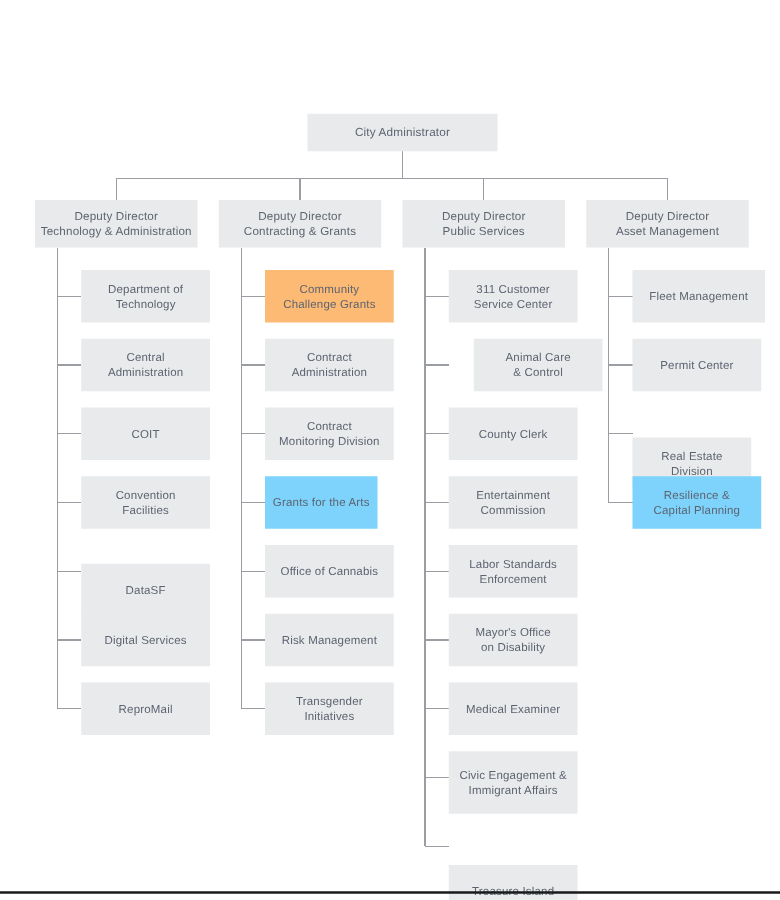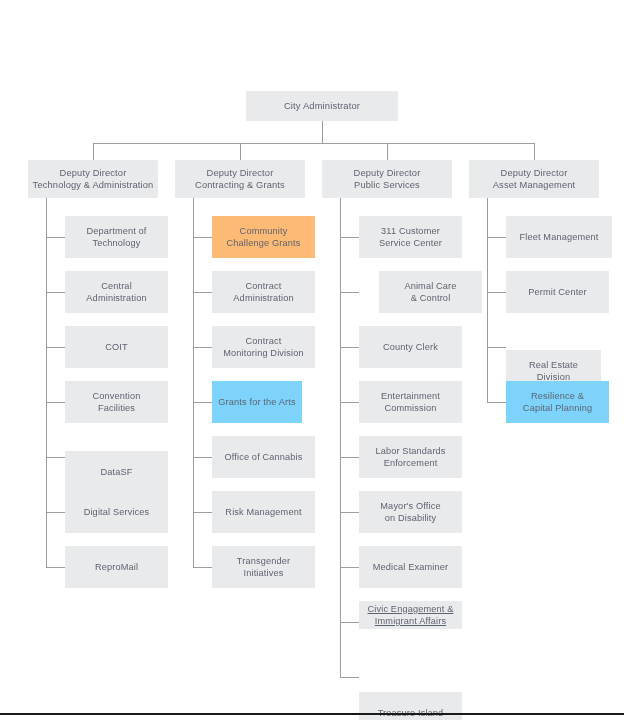--- a/index.html
+++ b/index.html
@@ -218,21 +218,21 @@
         <span class="lbl">Labor Standards
 Enforcement</span>
       </div>
       <div class="node child" style="left: 359px; top: 491px; width: 103px; height: 42px; background: rgb(232, 234, 236); color: rgb(93, 100, 112);">
         <span class="lbl">Mayor's Office
 on Disability</span>
       </div>
       <div class="node child" style="left: 359px; top: 546px; width: 103px; height: 42px; background: rgb(232, 234, 236); color: rgb(93, 100, 112);">
         <span class="lbl">Medical Examiner</span>
       </div>
-      <div class="node child" style="left: 359px; top: 601px; width: 103px; height: 28px; background: rgb(232, 234, 236); color: rgb(93, 100, 112); text-decoration: underline;">
+      <div class="node child" style="left: 359px; top: 601px; width: 103px; height: 50px; background: rgb(232, 234, 236); color: rgb(93, 100, 112);">
         <span class="lbl">Civic Engagement &amp;
 Immigrant Affairs</span>
       </div>
       <div class="node child" style="left: 359px; top: 656px; width: 103px; height: 42px; background: rgb(232, 234, 236); color: rgb(93, 100, 112); margin-top: 36px;">
         <span class="lbl">Treasure Island</span>
       </div>
       <div class="node deputy" style="left: 469px; top: 160px; width: 130px; height: 38px; background: rgb(232, 234, 236); color: rgb(93, 100, 112);">
         <span class="lbl">Deputy Director
 Asset Management</span>
       </div>

